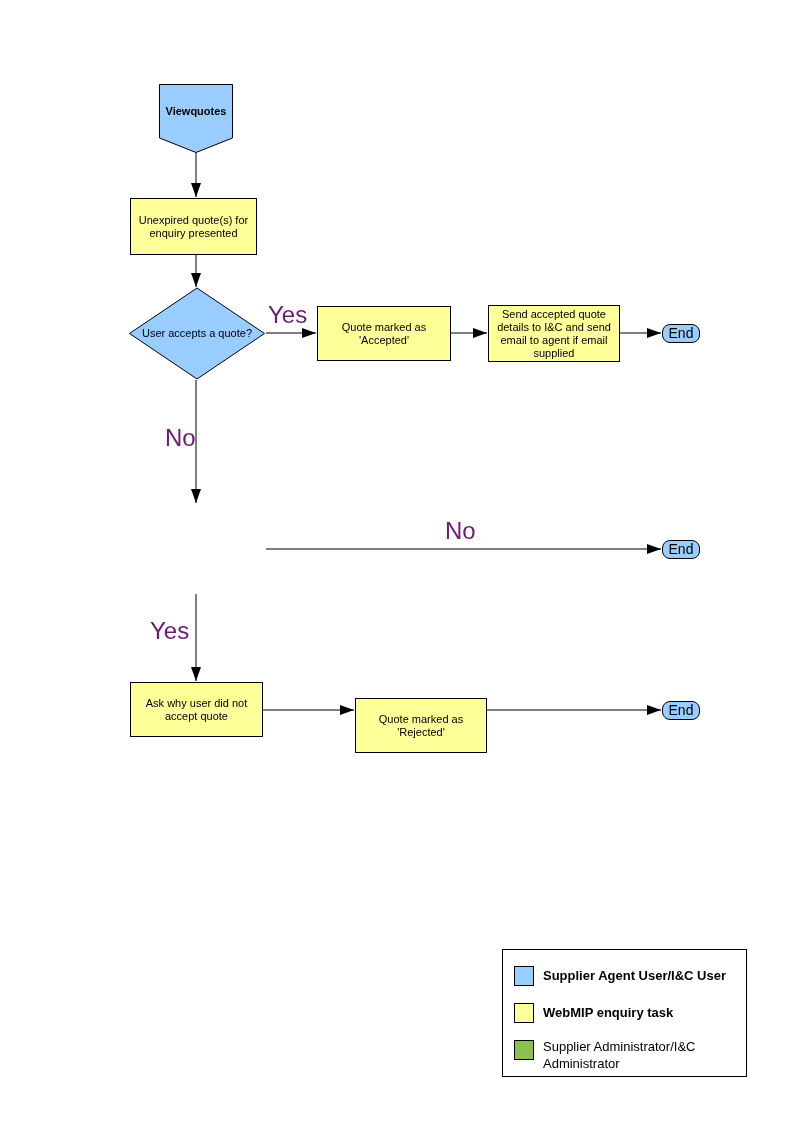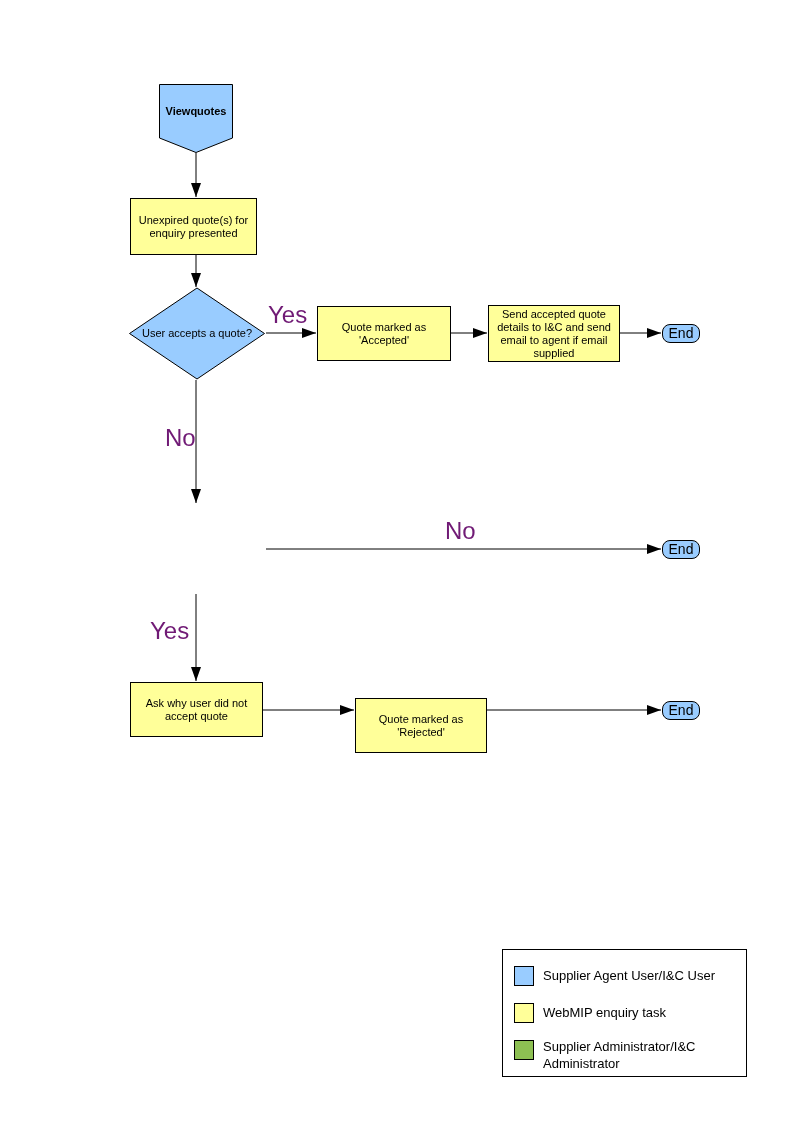--- a/index.html
+++ b/index.html
@@ -94,21 +94,21 @@
     box-sizing: border-box;
   }
   .legend-label {
     position: absolute;
     left: 40px; top: 0;
     width: 197px;
     font-size: 13px;
     line-height: 17px;
     color: #000000;
   }
-  .legend-label.single { line-height: 20px; }
+  .legend-label.single { line-height: 20px; font-weight: bold; }
 </style>
 </head>
 <body>
 
 <div class="page">
 
   <svg class="edges-layer" viewBox="0 0 794 1123">
     <defs>
       <marker id="ah" markerUnits="userSpaceOnUse" markerWidth="16" markerHeight="12" refX="14" refY="5" orient="auto">
         <path d="M0,0 L14,5 L0,10 Z" fill="#000000"></path>

